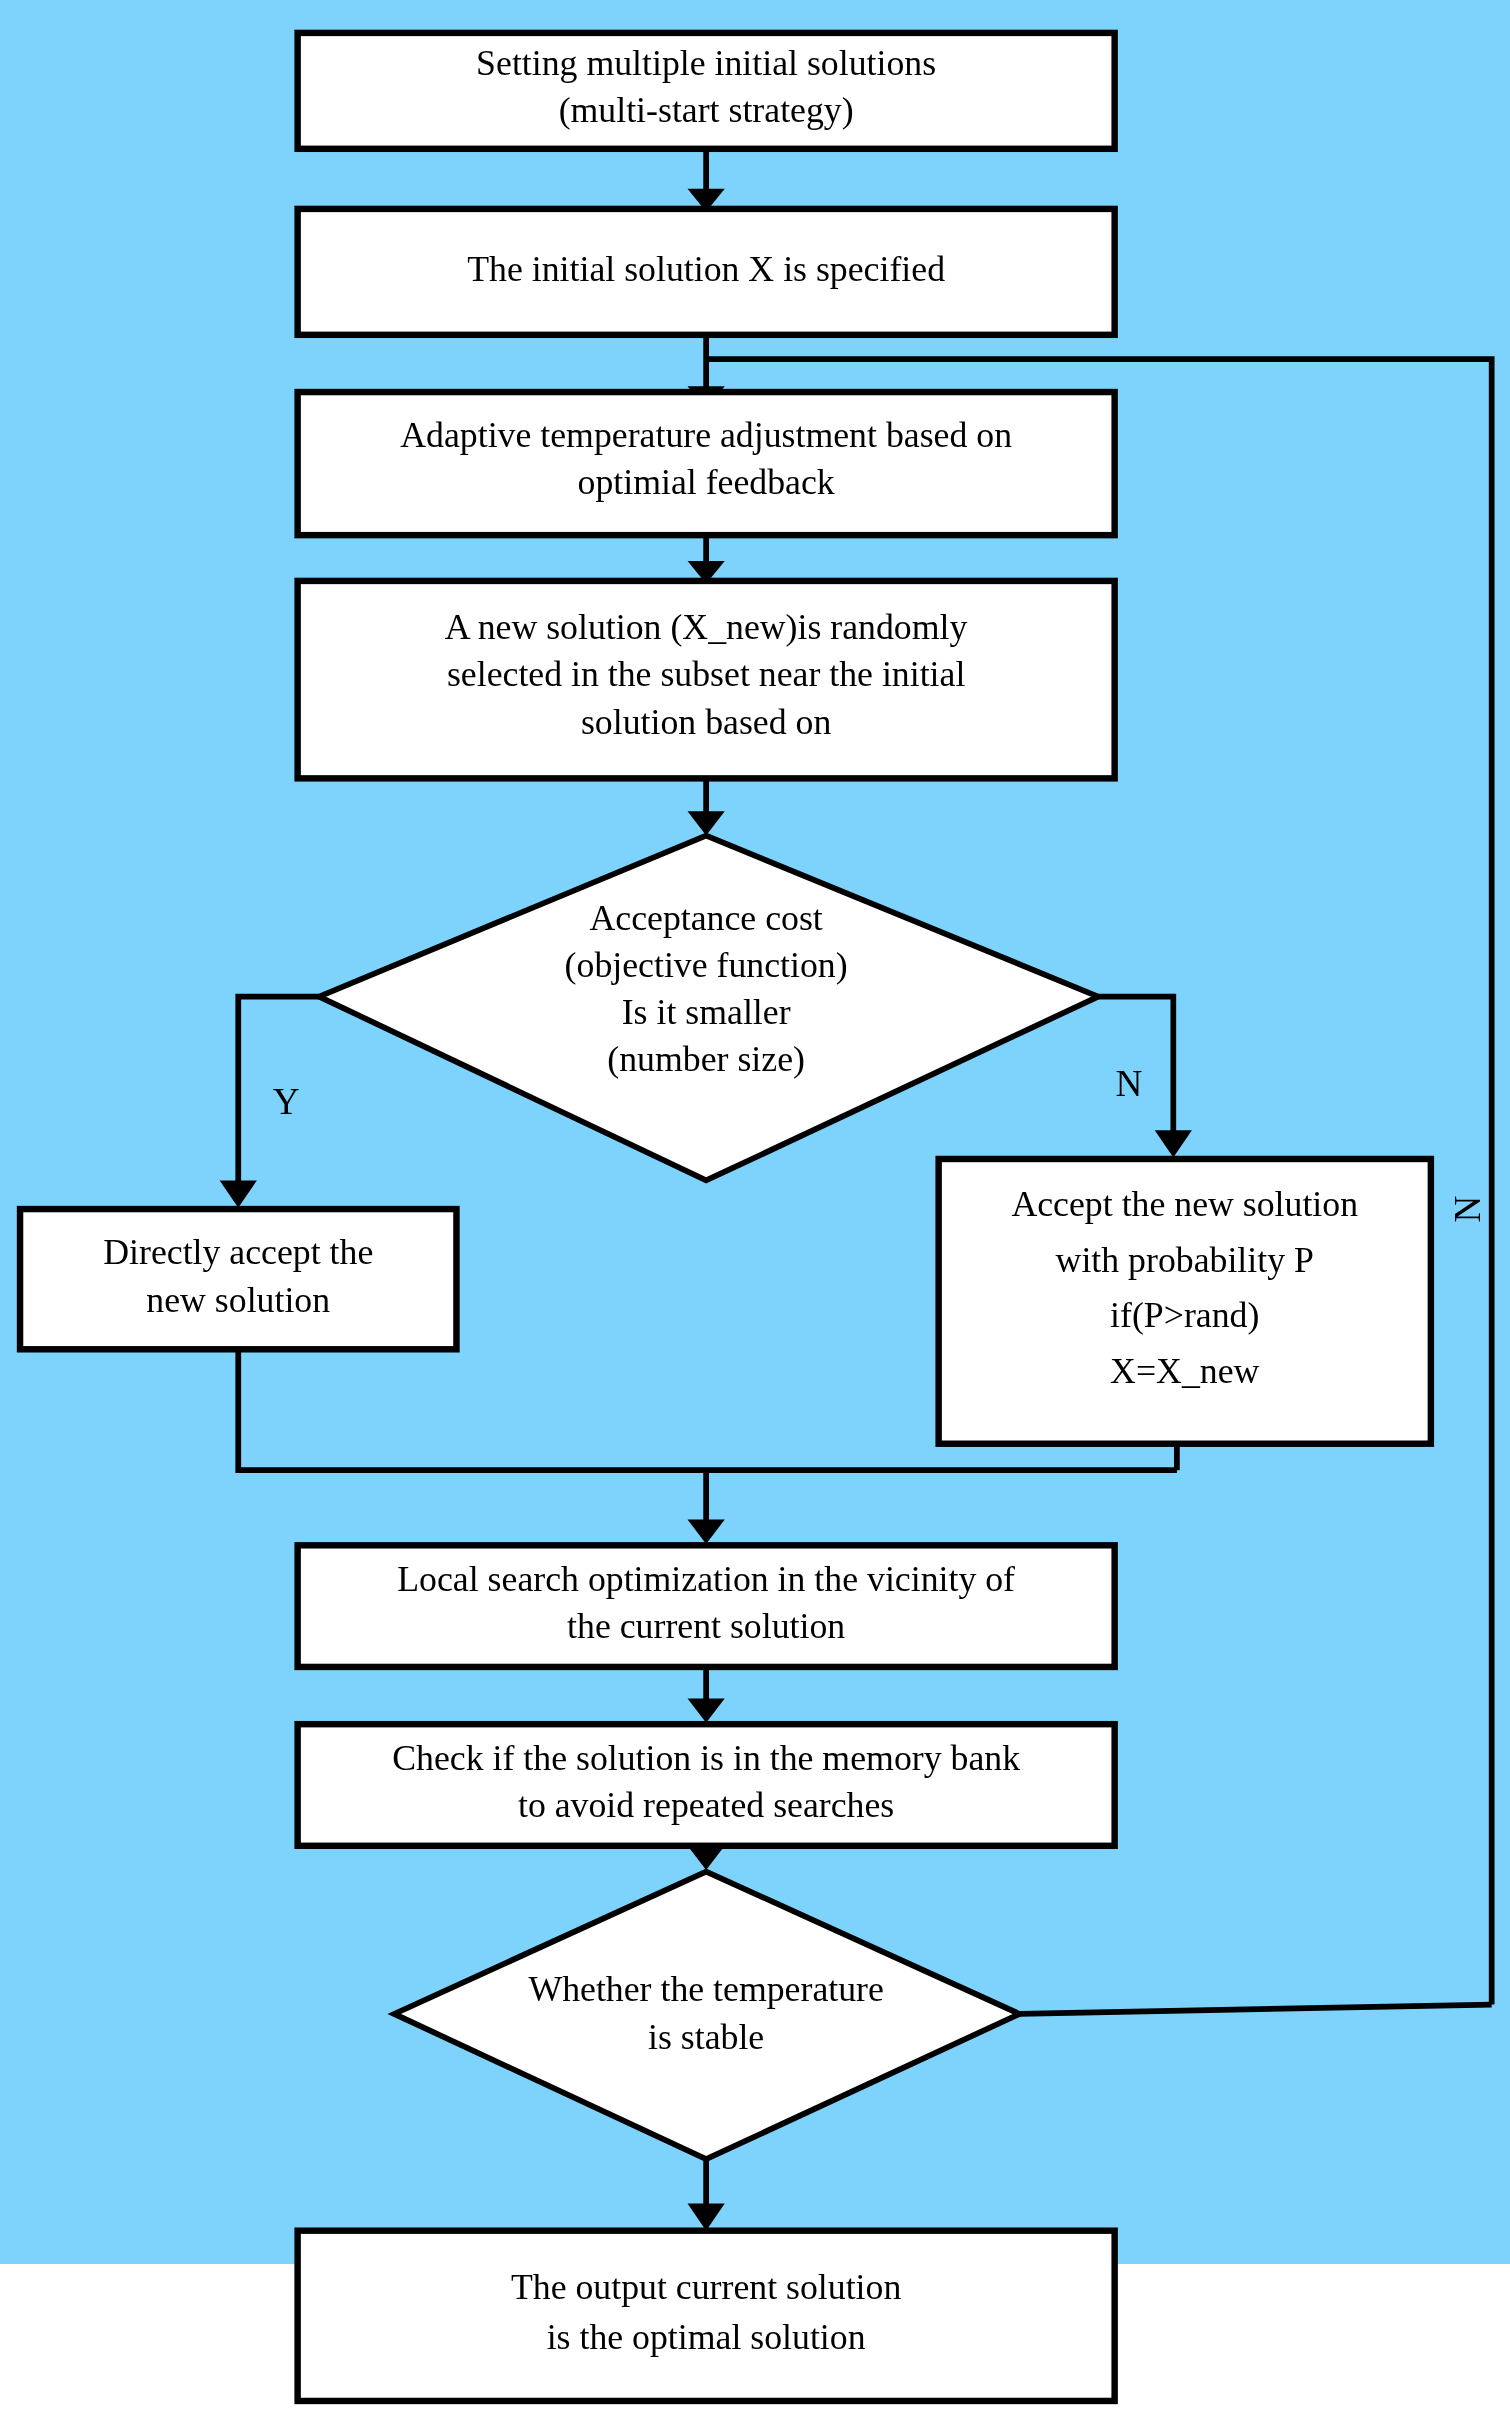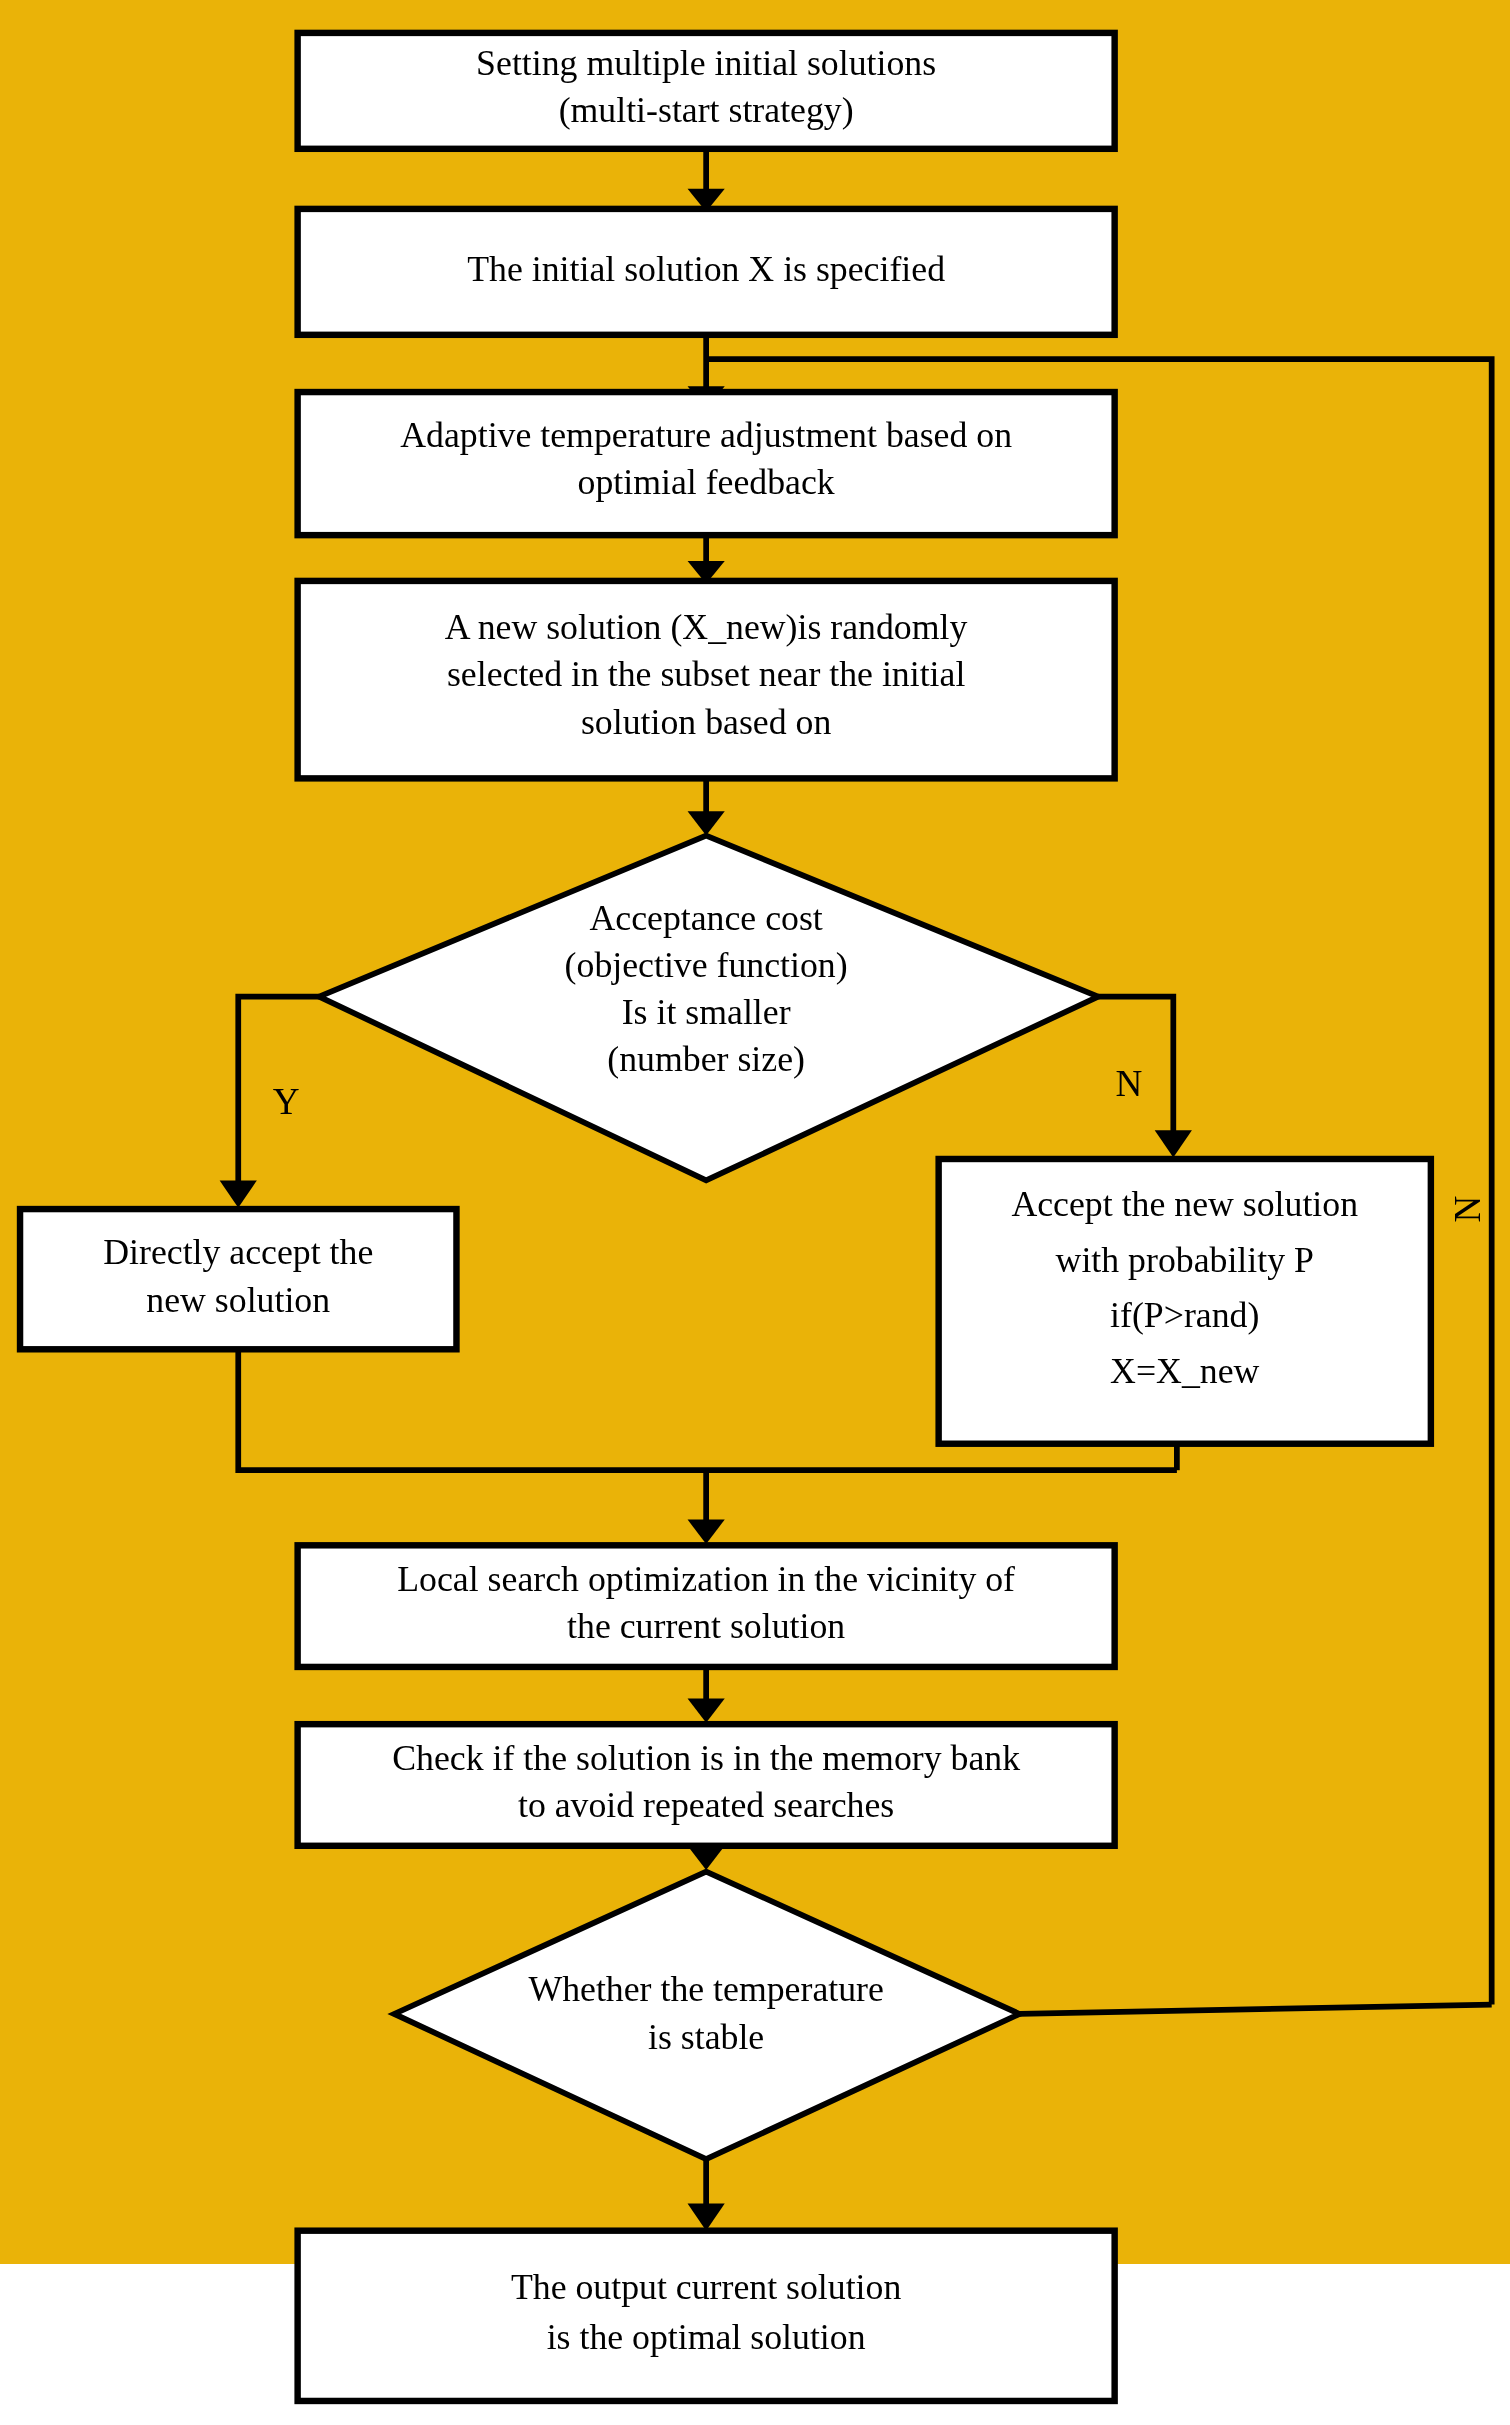--- a/index.html
+++ b/index.html
@@ -11,21 +11,21 @@
   body {
     width: 1511px;
     height: 2426px;
     font-family: "Liberation Serif", "DejaVu Serif", serif;
     overflow: hidden;
   }
   #flowchart-root {
     position: relative;
     width: 1511px;
     height: 2264px;
-    background: #eab308;
+    background: #7dd3fc;
   }
   svg.chart-svg {
     display: block;
     width: 1511px;
     height: 2426px;
   }
   .node-shape {
     fill: #ffffff;
     stroke: #000000;
     stroke-width: 9;

